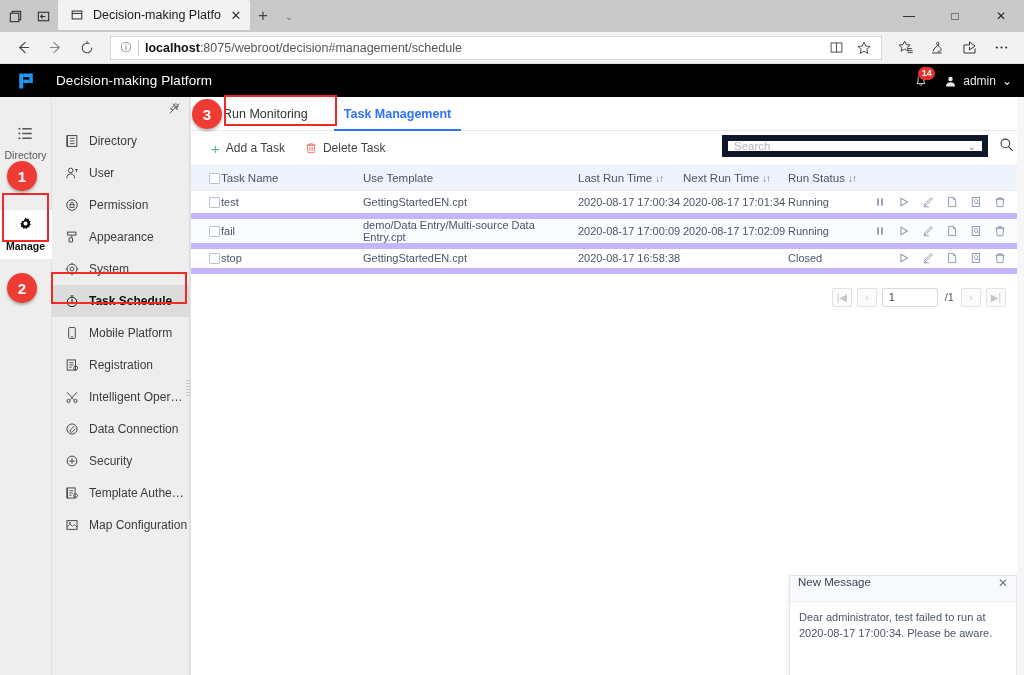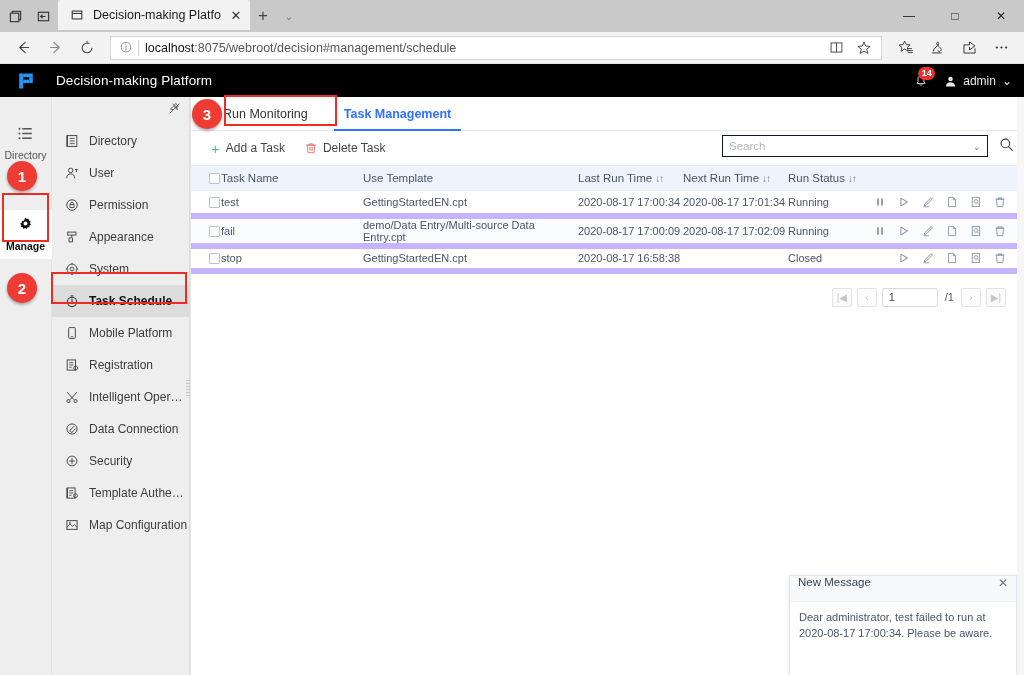--- a/index.html
+++ b/index.html
@@ -40,21 +40,21 @@
     padding:0 8px; gap:2px; border-bottom:1px solid #e0e0e0;
   }
   .navbtn { width:30px;height:28px;display:flex;align-items:center;justify-content:center;color:#444; }
   .urlbar {
     flex:1; height:24px; background:#fff; border:1px solid #d6d6d6;
     display:flex; align-items:center; margin:0 6px; padding:0 4px;
   }
   .url-info { width:22px;height:22px;display:flex;align-items:center;justify-content:center;color:#666;font-size:11px; }
   .url-sep { width:1px;height:16px;background:#ccc;margin:0 6px 0 1px; }
   .url-text { font-size:12.5px; color:#555; white-space:nowrap; overflow:hidden; }
-  .url-text b { color:#111; font-weight:400; }
+  .url-text b { color:#111; font-weight:700; }
   .url-right { margin-left:auto; display:flex; align-items:center; gap:2px; }
   .url-ico { width:26px;height:22px;display:flex;align-items:center;justify-content:center;color:#444; }
   .tb-ico { width:30px;height:28px;display:flex;align-items:center;justify-content:center;color:#333; }
 
   
   .app-header {
     height:33px; background:#000; display:flex; align-items:center;
     padding:0 12px 0 16px; color:#fff;
   }
   .logo { width:20px; height:20px; margin-right:20px; flex:none; }
@@ -115,21 +115,21 @@
     content:""; position:absolute; left:-4px; right:-4px; bottom:0; height:2px; background:#2d72ff;
   }
 
   .toolbar { height:34px; display:flex; align-items:center; padding:0 20px; gap:20px; position:relative; }
   .tb-btn { display:flex; align-items:center; gap:6px; font-size:12px; color:#444; }
   .plus-ico { color:#4fc08d; font-size:15px; line-height:1; font-weight:400; }
   .trash-ico { color:#f2756f; display:flex; align-items:center; }
 
   .searchbox {
     position:absolute; right:36px; top:4px; width:266px; height:22px;
-    border:1px solid #0f172a; background:#fff; display:flex; align-items:center;
+    border:6px solid #0f172a; background:#fff; display:flex; align-items:center;
     padding:0 6px; font-size:11.5px; color:#b6b6b6;
   }
   .search-chevron { margin-left:auto; color:#8a8a8a; font-size:10px; }
   .search-icon-btn { position:absolute; right:10px; top:6px; color:#3c3c3c; }
 
   
   table.tasks { width:100%; border-collapse:collapse; table-layout:fixed; }
   table.tasks th {
     background:#eff3fb; font-weight:normal; font-size:11.5px; color:#4a5568;
     text-align:left; height:25px; padding:0; border-top:1px solid #e6ecf6;

